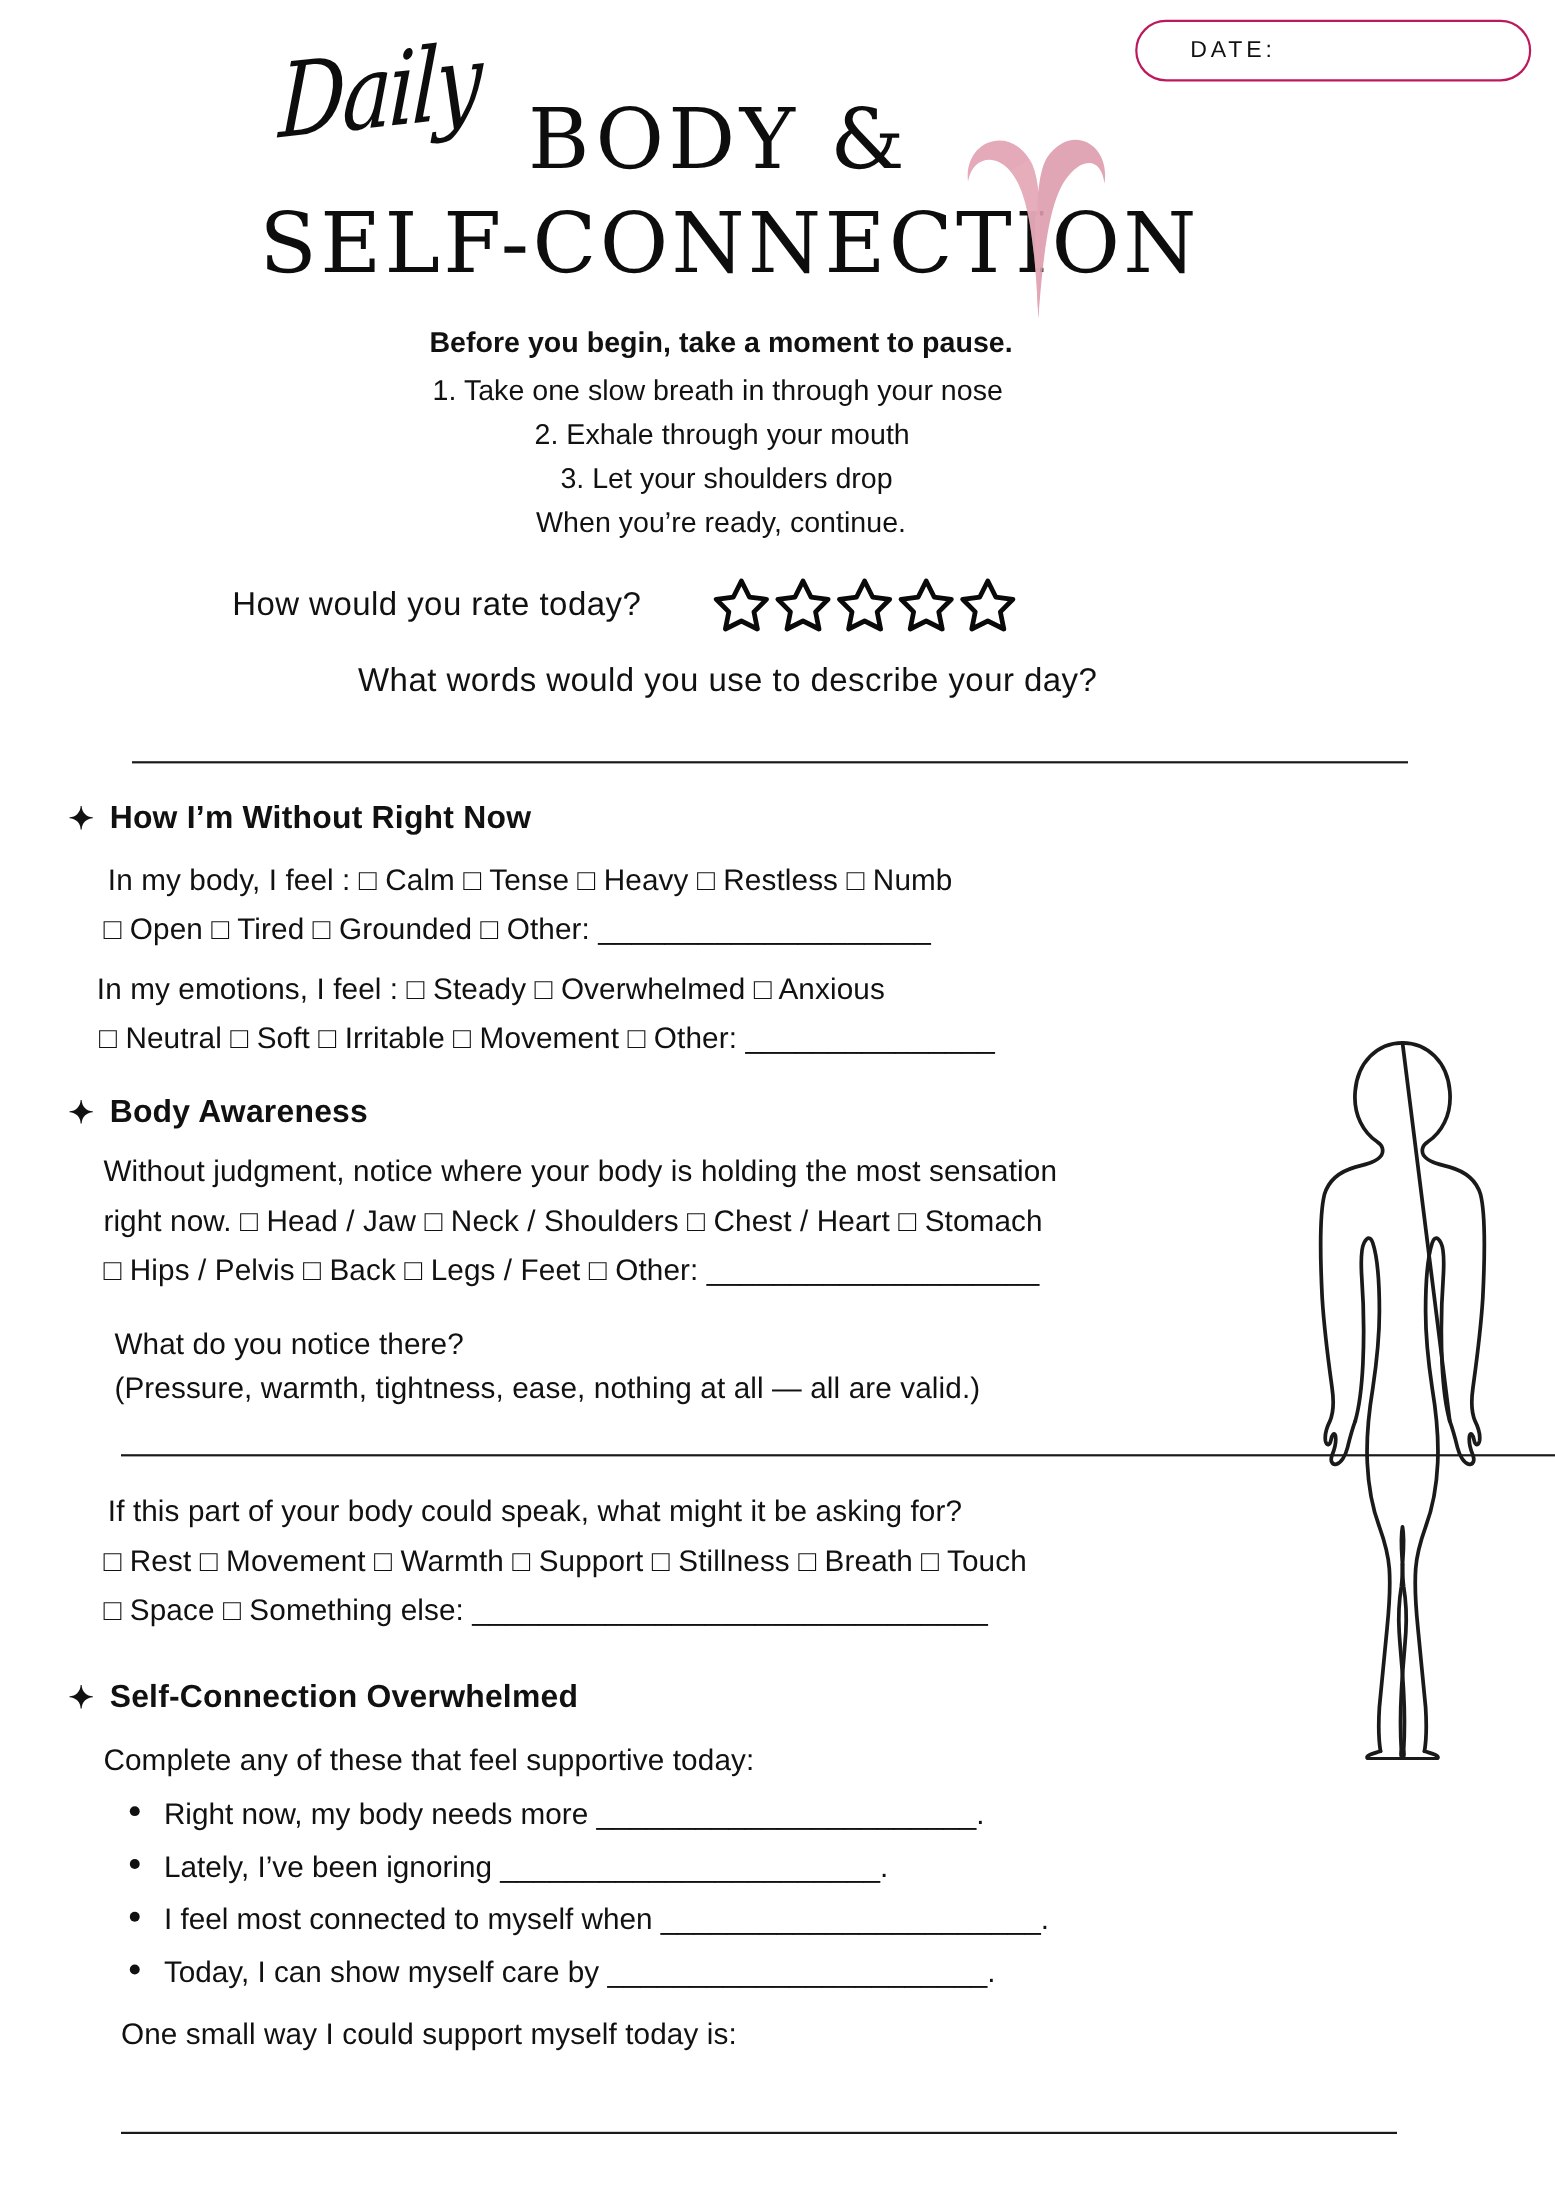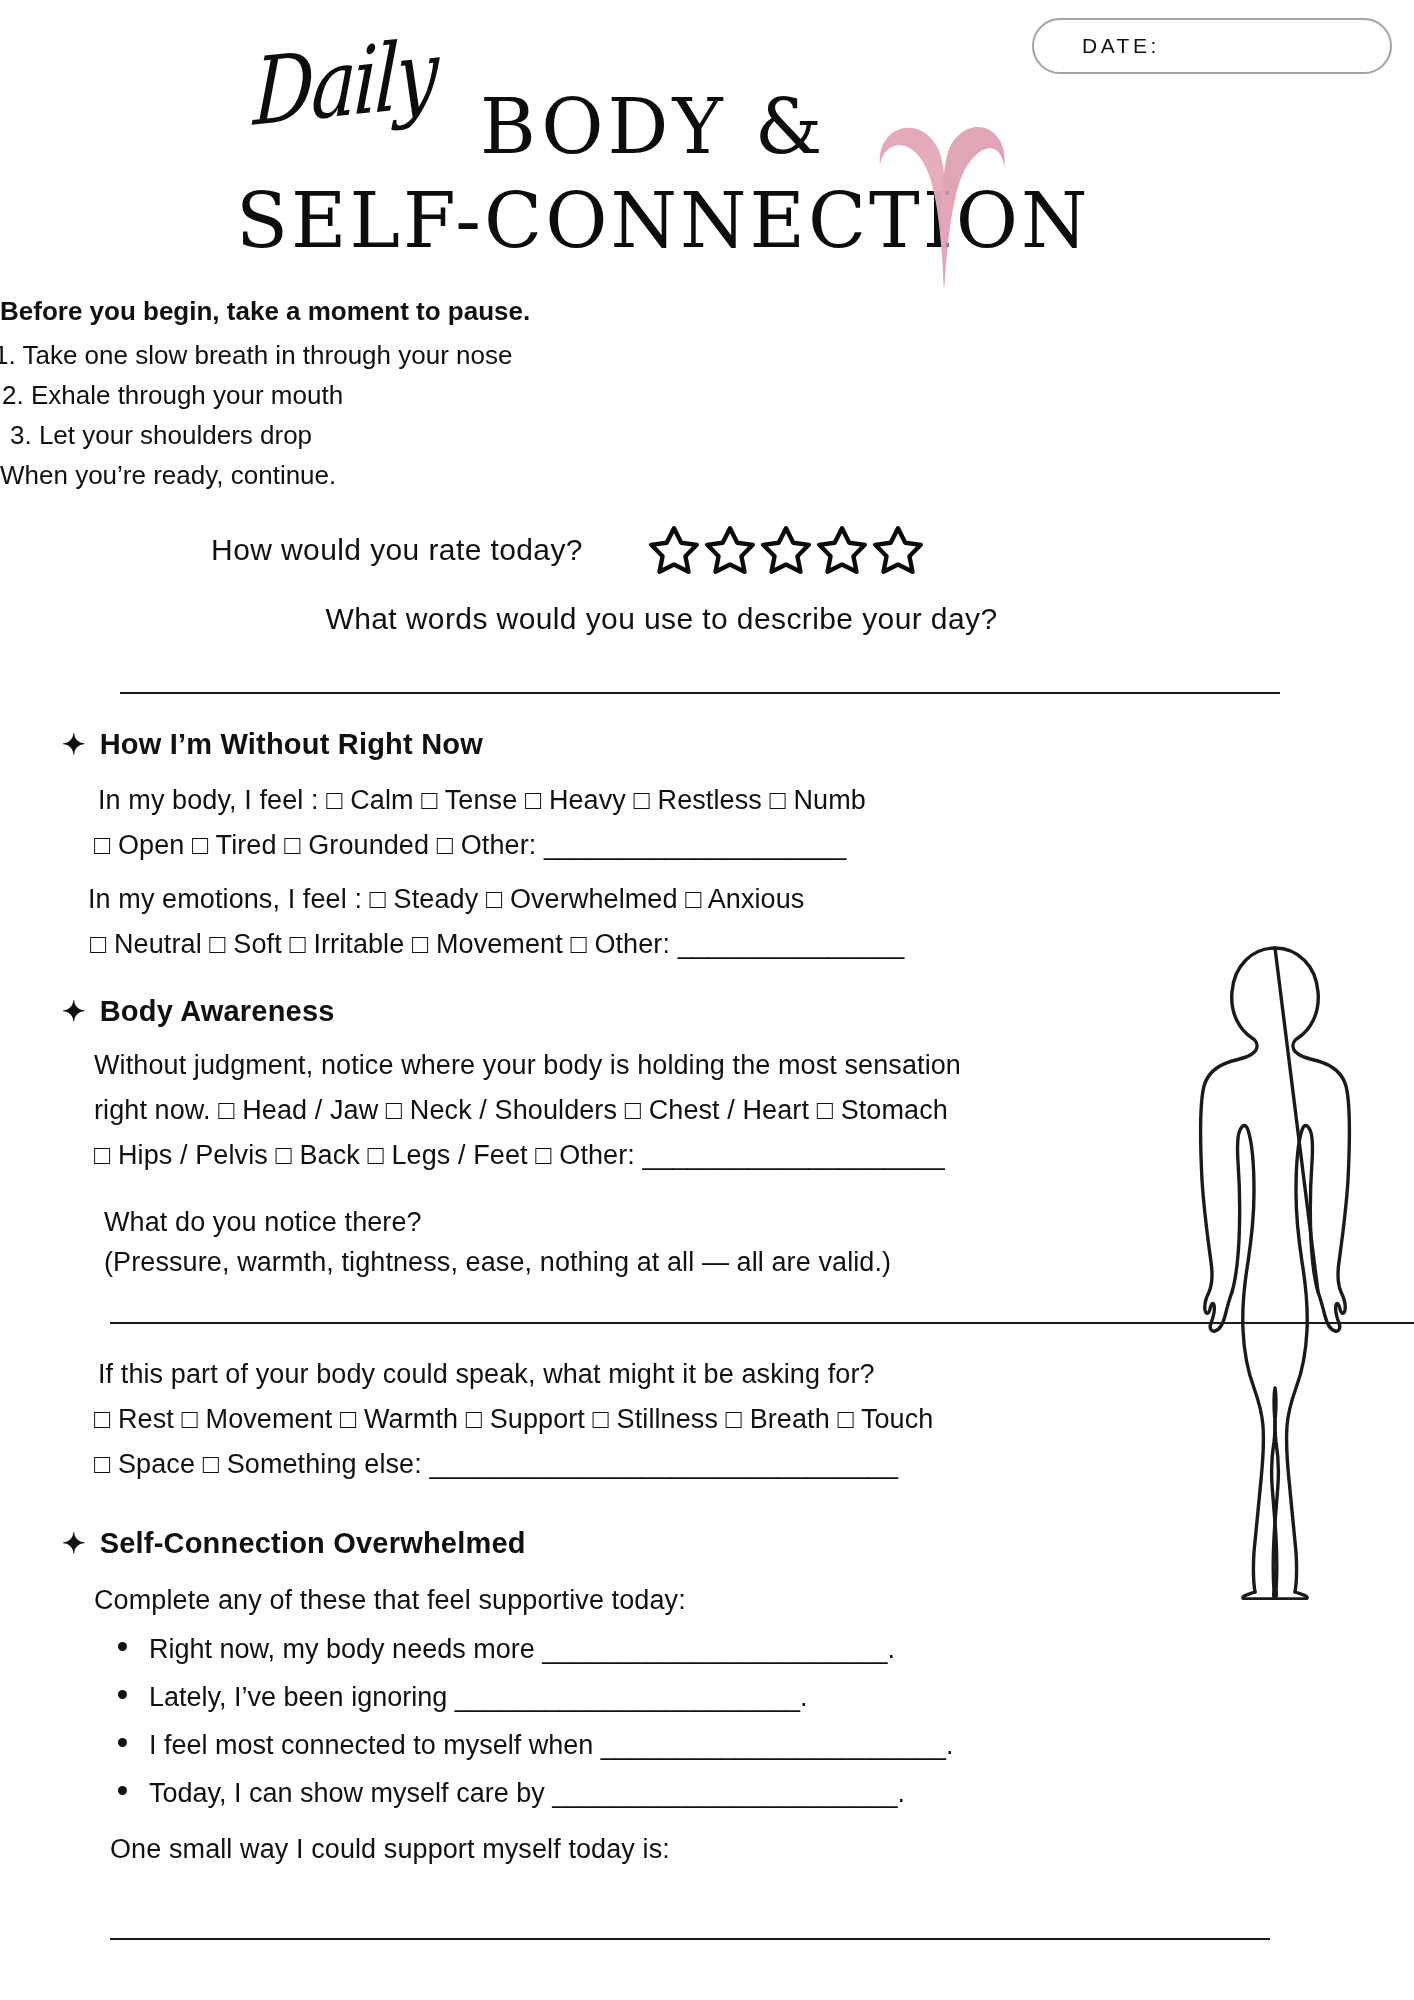--- a/index.html
+++ b/index.html
@@ -16,21 +16,21 @@
     overflow: hidden;
   }
 
   
   .date-pill {
     position: absolute;
     top: 18px;
     right: 22px;
     width: 360px;
     height: 56px;
-    border: 2px solid #a3a3a3;
+    border: 2px solid #be185d;
     border-radius: 32px;
     display: flex;
     align-items: center;
     box-sizing: border-box;
   }
   .date-pill .date-label {
     margin-left: 48px;
     font-size: 21px;
     letter-spacing: 3.5px;
     font-weight: 400;
@@ -87,21 +87,21 @@
     height: 190px;
     pointer-events: none;
   }
 
   
   .intro {
     position: absolute;
     top: 296px;
     left: 0;
     width: 1311px;
-    text-align: left;
+    text-align: center;
   }
   .intro .pause-line {
     font-size: 26px;
     font-weight: bold;
     letter-spacing: 0px;
     margin-bottom: 8px;
   }
   .intro .step {
     font-size: 26px;
     line-height: 40px;

